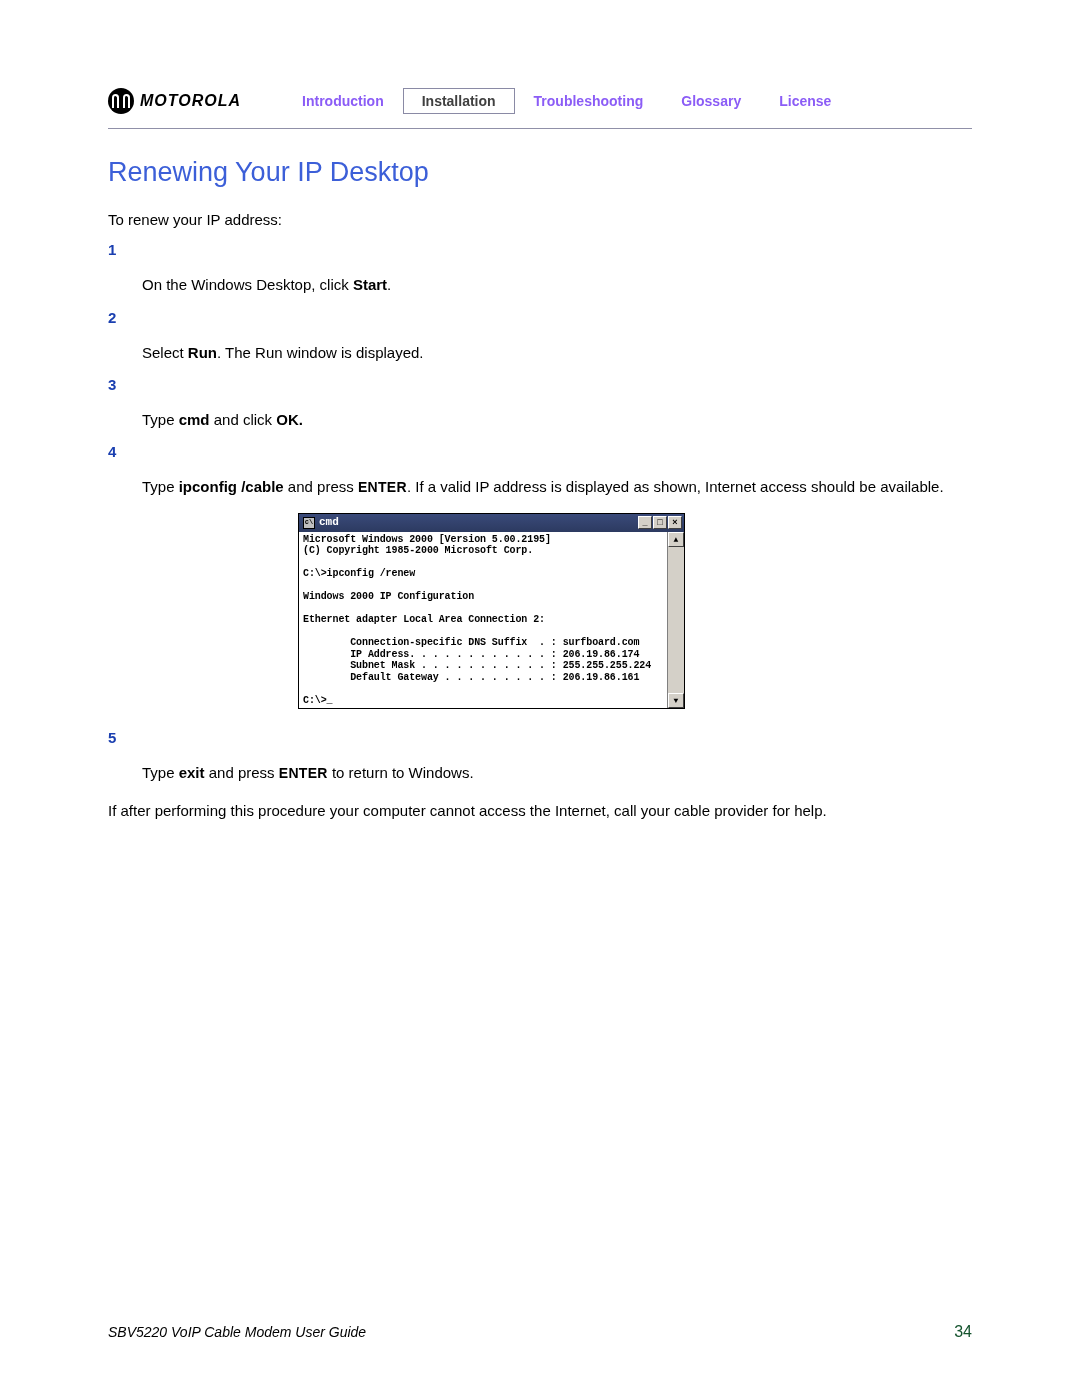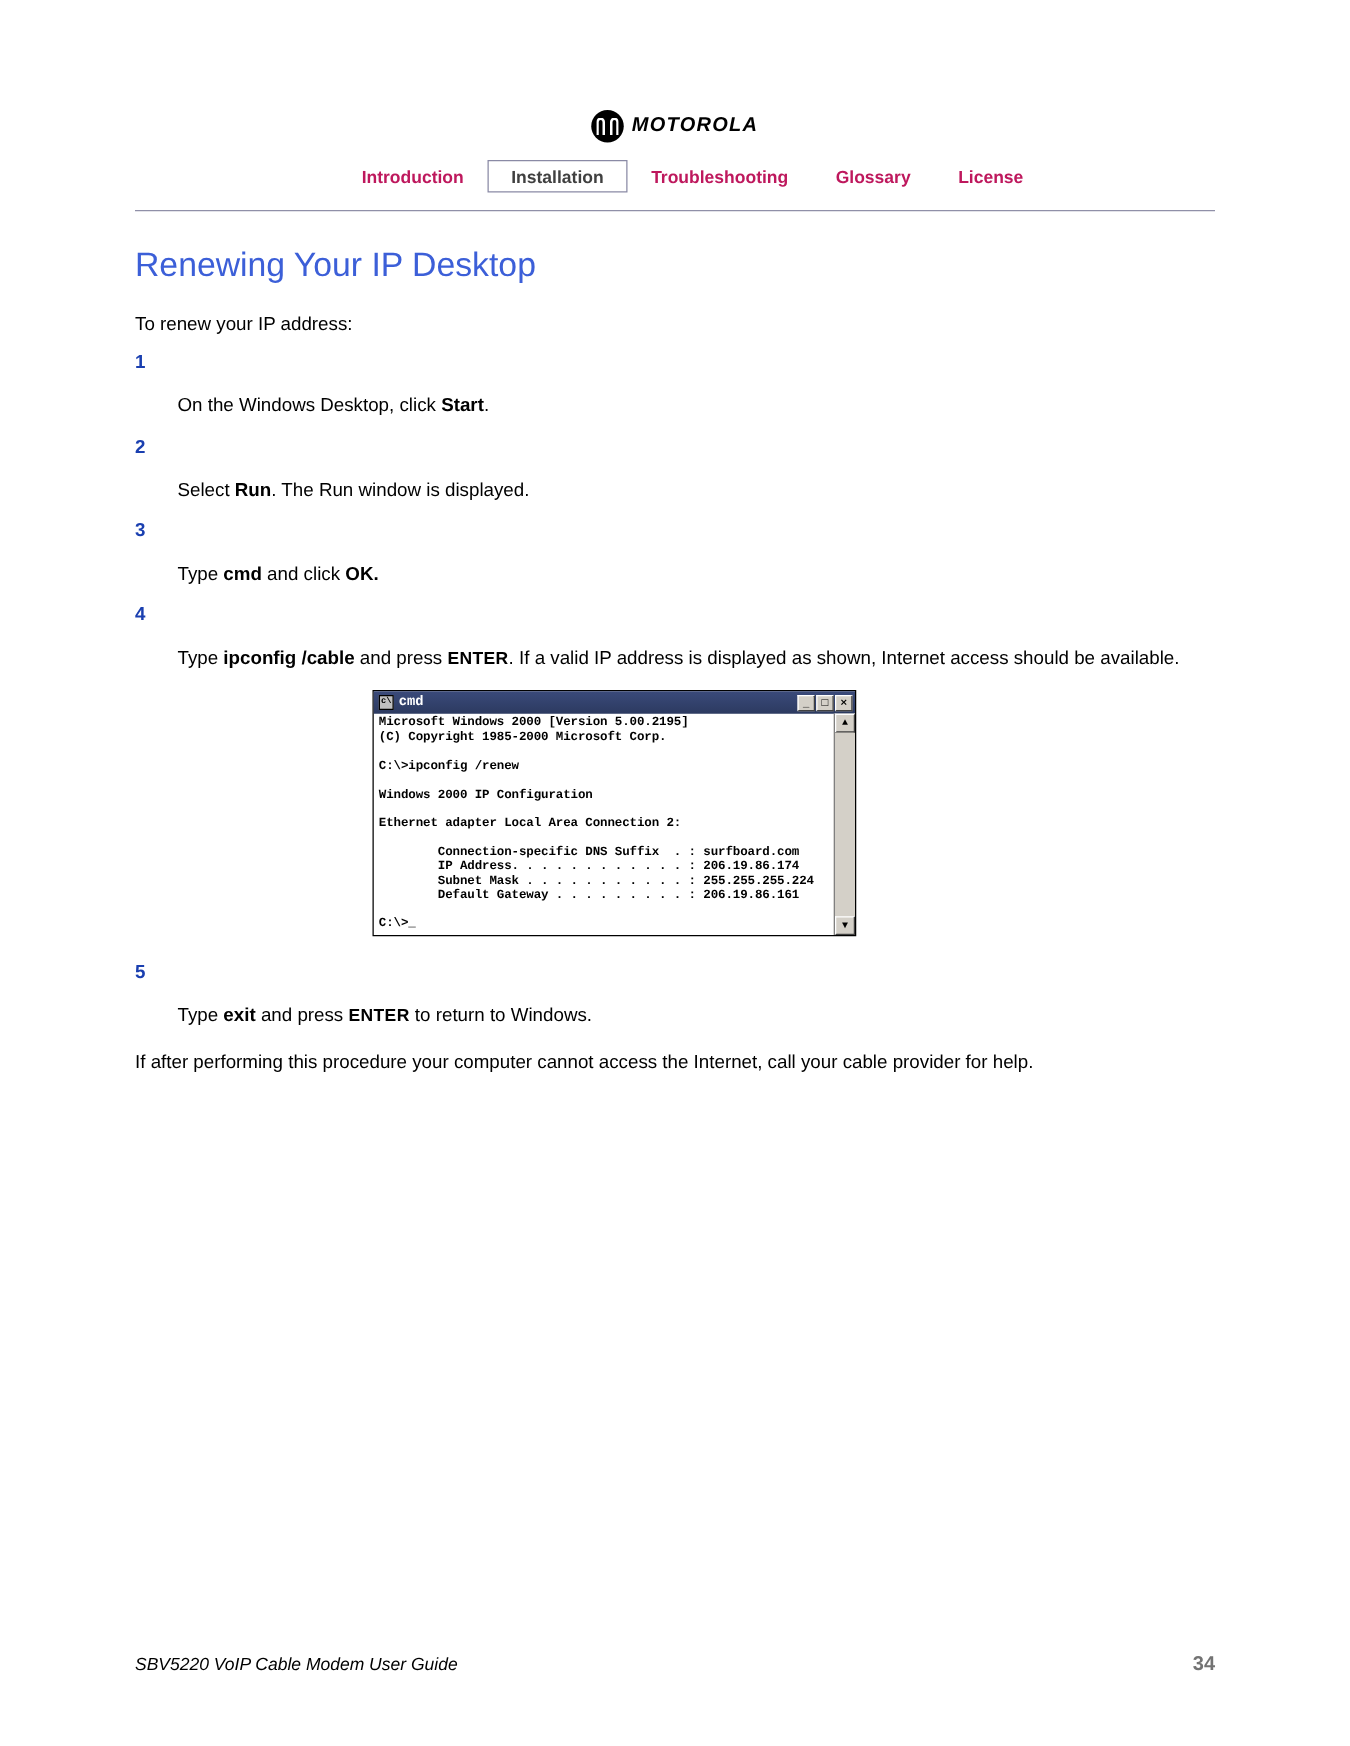--- a/index.html
+++ b/index.html
@@ -15,21 +15,20 @@
   }
   .page {
     padding: 88px 108px 0 108px;
     box-sizing: border-box;
   }
   .header-row {
     display: flex;
     align-items: center;
     gap: 14px;
     padding-bottom: 14px;
-    flex-direction: column;
   }
   .logo {
     display: flex;
     align-items: center;
     gap: 6px;
   }
   .logo-mark {
     width: 26px;
     height: 26px;
     border-radius: 50%;
@@ -64,21 +63,21 @@
     color: #000;
   }
   .nav {
     display: flex;
     gap: 0;
     margin-left: 28px;
     font-size: 14px;
     font-weight: bold;
   }
   .nav-item {
-    color: #be185d;
+    color: #8b5cf6;
     padding: 4px 18px;
     border: 1px solid transparent;
     white-space: nowrap;
   }
   .nav-item.active {
     border: 1px solid #8a8aa5;
     color: #404040;
   }
   .hr {
     border: none;
@@ -222,22 +221,22 @@
     justify-content: space-between;
     align-items: baseline;
     gap: 12px;
   }
   .footer-title {
     font-style: italic;
     font-size: 14px;
     color: #000;
   }
   .footer-page {
-    color: #737373;
-    font-weight: bold;
+    color: #14532d;
+    font-weight: normal;
     font-size: 16px;
   }
 </style>
 </head>
 <body>
 
 <div class="page">
   <div class="header-row">
     <div class="logo">
       <div class="logo-mark"></div>

